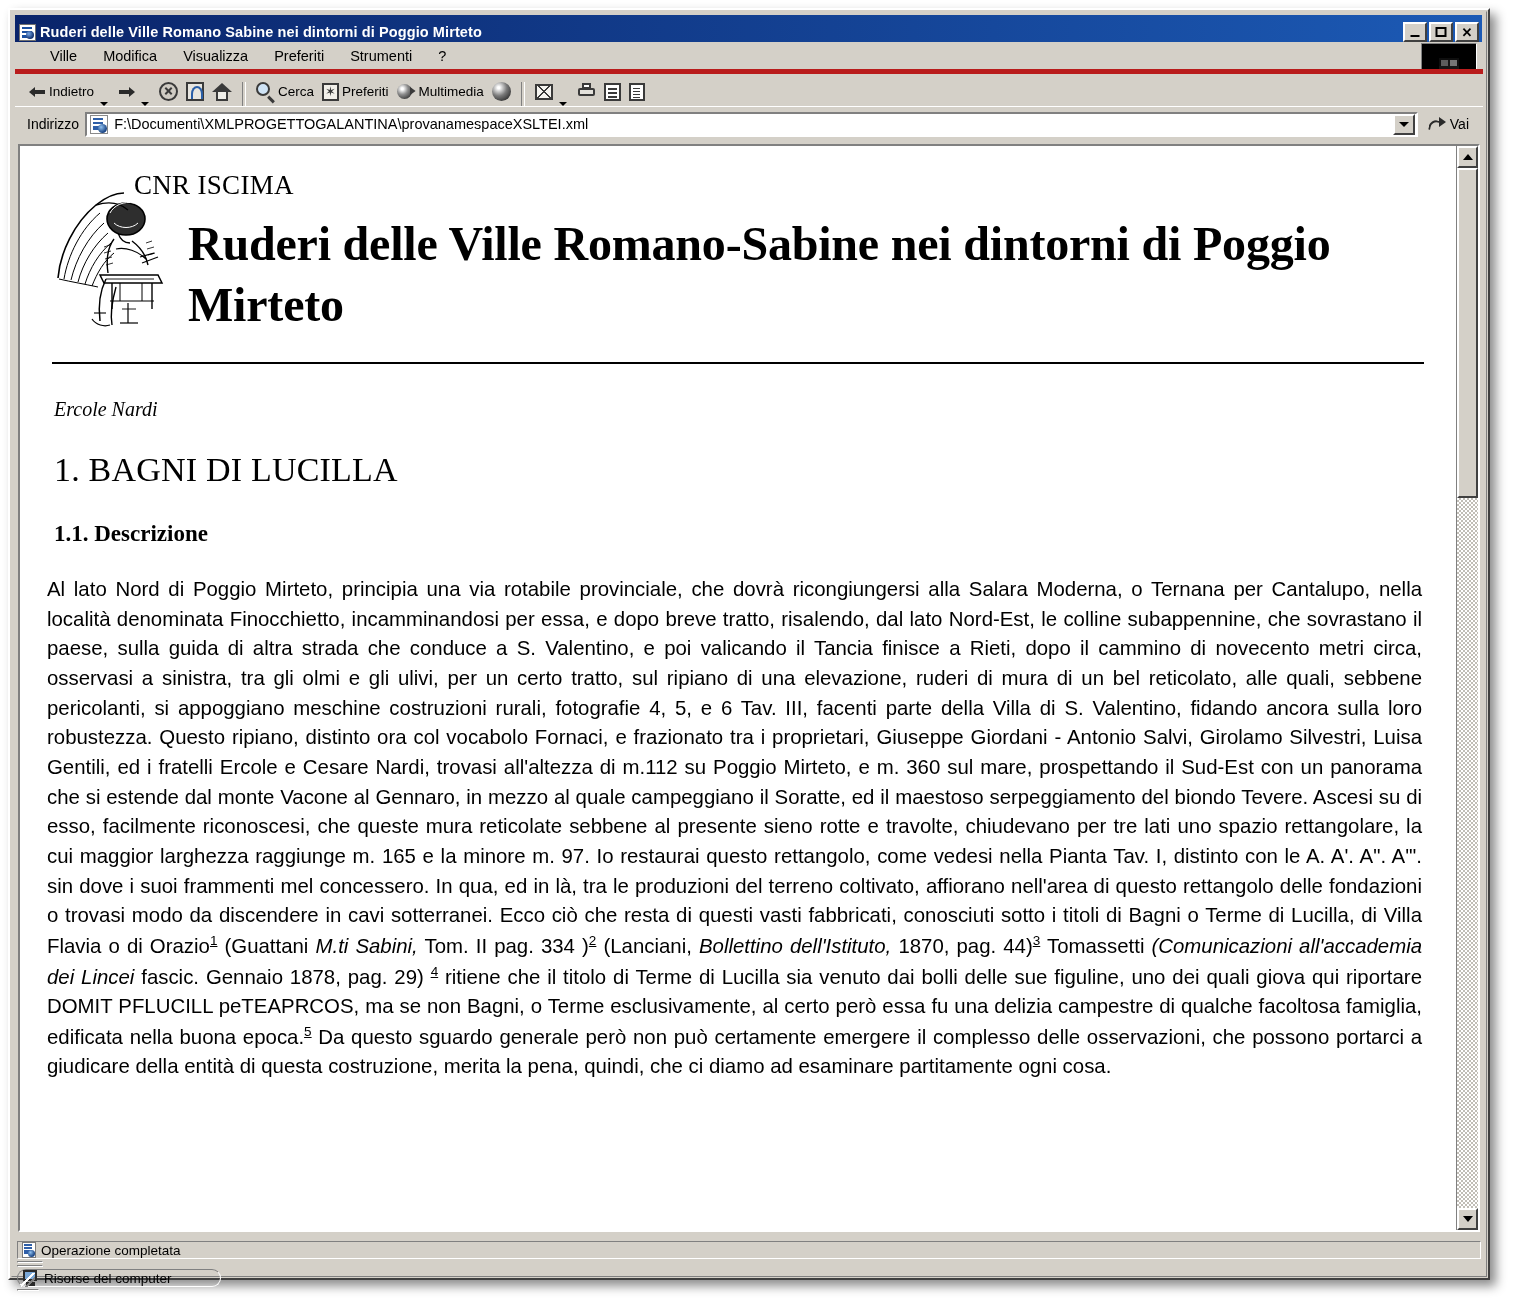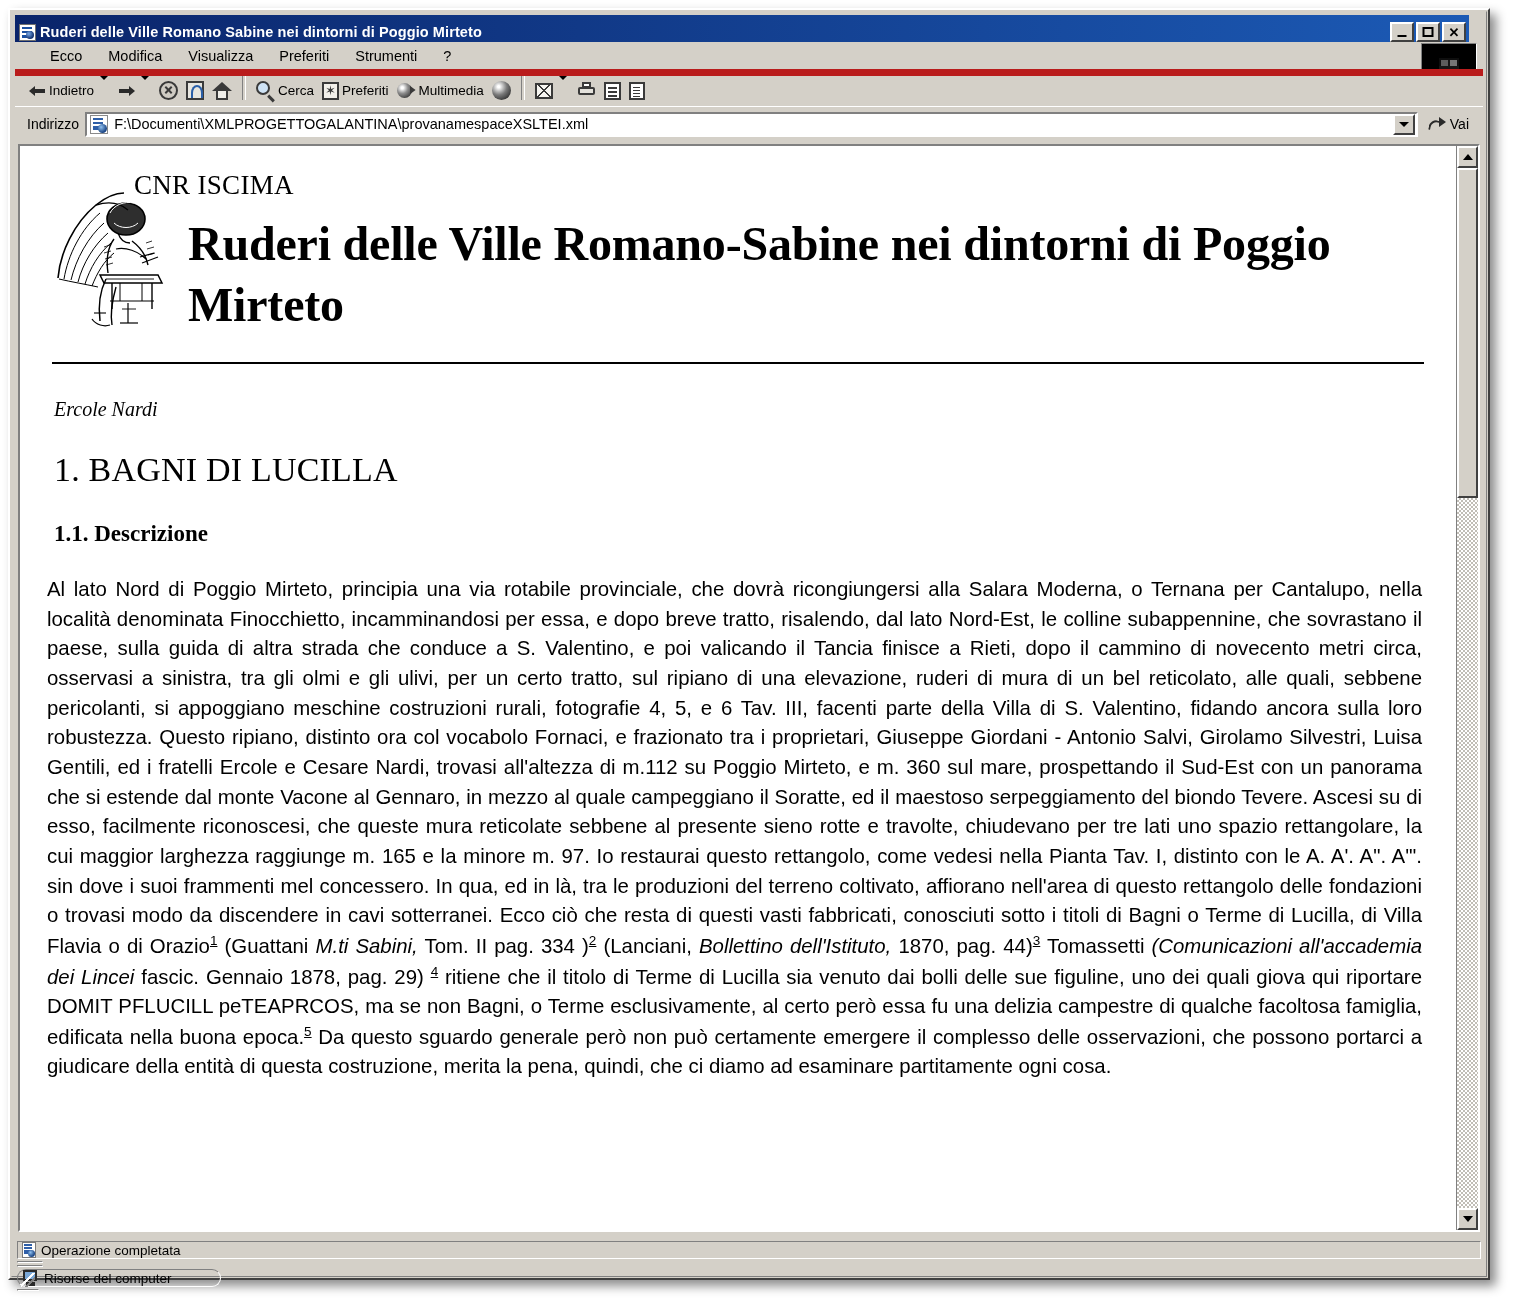--- a/index.html
+++ b/index.html
@@ -33,21 +33,21 @@
     inset: 1px;
     border: 1px solid #808080;
     border-top-color: #d4d0c8;
     border-left-color: #d4d0c8;
     box-sizing: border-box;
   }
 
   
   .titlebar {
     position: absolute;
-    left: 3px; top: 3px; right: 17px;
+    left: 3px; top: 3px; right: 4px;
     height: 24px;
     background: linear-gradient(to right, #0a246a 0%, #1c5ab5 100%);
     display: flex;
     align-items: center;
     padding: 17px 2px;
     box-sizing: border-box;
   }
   .titlebar-ficon {
     width: 17px; height: 17px;
     margin: 0 4px 0 2px;
@@ -141,23 +141,23 @@
     position:absolute; left:0; right:0; top:8px; height:3px;
     background:#1a1a1a;
   }
 
   
   .toolbar {
     position: absolute;
     left: 3px; top: 57px; right: 3px;
     height: 37px;
     background: #d4d0c8;
-    border-top: 7px solid #b91c1c;
-    display: flex;
-    align-items: flex-start;
+    border-top: 5px solid #b91c1c;
+    display: flex;
+    align-items: flex-end;
     padding-left: 10px;
     box-sizing: border-box;
     gap: 0;
   }
   .tb {
     display: flex;
     align-items: center;
     height: 29px;
     padding: 0 4px;
     font-size: 13.5px;
@@ -626,21 +626,21 @@
       <span class="winbtn max">
             <span class="g"></span>
           </span>
       <span class="winbtn close">
             <span class="g">✕</span>
           </span>
     </span>
   </div>
 
   <div class="menubar">
-    <span class="menu-item">Ecco</span>
+    <span class="menu-item">Ville</span>
     <span class="menu-item">Modifica</span>
     <span class="menu-item">Visualizza</span>
     <span class="menu-item">Preferiti</span>
     <span class="menu-item">Strumenti</span>
     <span class="menu-item">?</span>
     <span class="ie-logo-box">
           <span class="glyph"></span>
         </span>
   </div>
 

